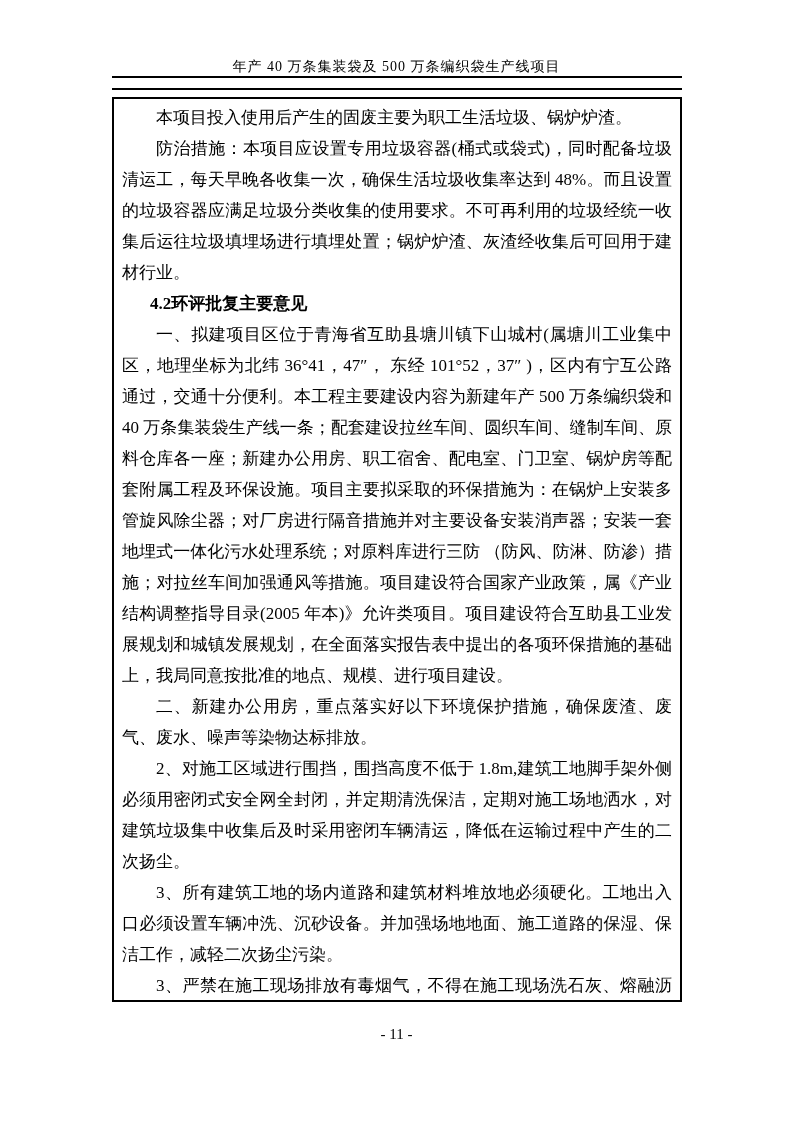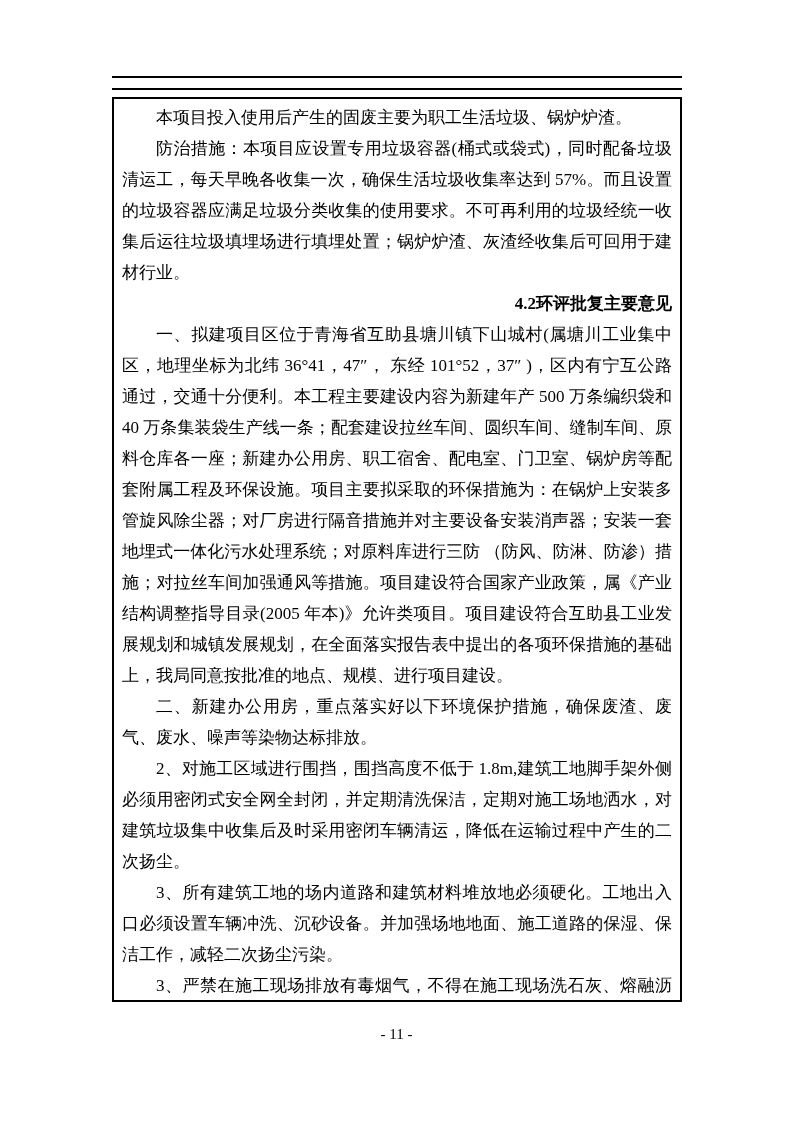--- a/index.html
+++ b/index.html
@@ -45,44 +45,45 @@
     line-height: 31px;
     text-align: justify;
   }
   .content-box p {
     margin: 0;
     text-indent: 2em;
     word-break: break-all;
   }
   .content-box p.heading {
     font-weight: bold;
-    text-align: right;
+    text-align: left;
     text-indent: 1.65em;
   }
   .footer-page-number {
     position: absolute;
     top: 1026px;
     left: 0;
     right: 0;
     text-align: center;
     font-size: 15px;
   }
 </style>
 </head>
 <body>
 
 <div class="page">
 
+  <div class="header-title">年产 40 万条集装袋及 500 万条编织袋生产线项目</div>
 
   <div class="rule rule-top"></div>
   <div class="rule rule-bottom"></div>
 
   <div class="content-box">
     <p>本项目投入使用后产生的固废主要为职工生活垃圾、锅炉炉渣。</p>
-    <p>防治措施：本项目应设置专用垃圾容器(桶式或袋式)，同时配备垃圾清运工，每天早晚各收集一次，确保生活垃圾收集率达到 57%。而且设置的垃圾容器应满足垃圾分类收集的使用要求。不可再利用的垃圾经统一收集后运往垃圾填埋场进行填埋处置；锅炉炉渣、灰渣经收集后可回用于建材行业。</p>
+    <p>防治措施：本项目应设置专用垃圾容器(桶式或袋式)，同时配备垃圾清运工，每天早晚各收集一次，确保生活垃圾收集率达到 48%。而且设置的垃圾容器应满足垃圾分类收集的使用要求。不可再利用的垃圾经统一收集后运往垃圾填埋场进行填埋处置；锅炉炉渣、灰渣经收集后可回用于建材行业。</p>
     <p class="heading">4.2环评批复主要意见</p>
     <p>一、拟建项目区位于青海省互助县塘川镇下山城村(属塘川工业集中区，地理坐标为北纬 36°41，47″， 东经 101°52，37″ )，区内有宁互公路通过，交通十分便利。本工程主要建设内容为新建年产 500 万条编织袋和 40 万条集装袋生产线一条；配套建设拉丝车间、圆织车间、缝制车间、原料仓库各一座；新建办公用房、职工宿舍、配电室、门卫室、锅炉房等配套附属工程及环保设施。项目主要拟采取的环保措施为：在锅炉上安装多管旋风除尘器；对厂房进行隔音措施并对主要设备安装消声器；安装一套地埋式一体化污水处理系统；对原料库进行三防 （防风、防淋、防渗）措施；对拉丝车间加强通风等措施。项目建设符合国家产业政策，属《产业结构调整指导目录(2005 年本)》允许类项目。项目建设符合互助县工业发展规划和城镇发展规划，在全面落实报告表中提出的各项环保措施的基础上，我局同意按批准的地点、规模、进行项目建设。</p>
     <p>二、新建办公用房，重点落实好以下环境保护措施，确保废渣、废气、废水、噪声等染物达标排放。</p>
     <p>2、对施工区域进行围挡，围挡高度不低于 1.8m,建筑工地脚手架外侧必须用密闭式安全网全封闭，并定期清洗保洁，定期对施工场地洒水，对建筑垃圾集中收集后及时采用密闭车辆清运，降低在运输过程中产生的二次扬尘。</p>
     <p>3、所有建筑工地的场内道路和建筑材料堆放地必须硬化。工地出入口必须设置车辆冲洗、沉砂设备。并加强场地地面、施工道路的保湿、保洁工作，减轻二次扬尘污染。</p>
     <p>3、严禁在施工现场排放有毒烟气，不得在施工现场洗石灰、熔融沥青等，有效防治大气污染。</p>
 
   </div>
 
   <div class="footer-page-number">- 11 -</div>

